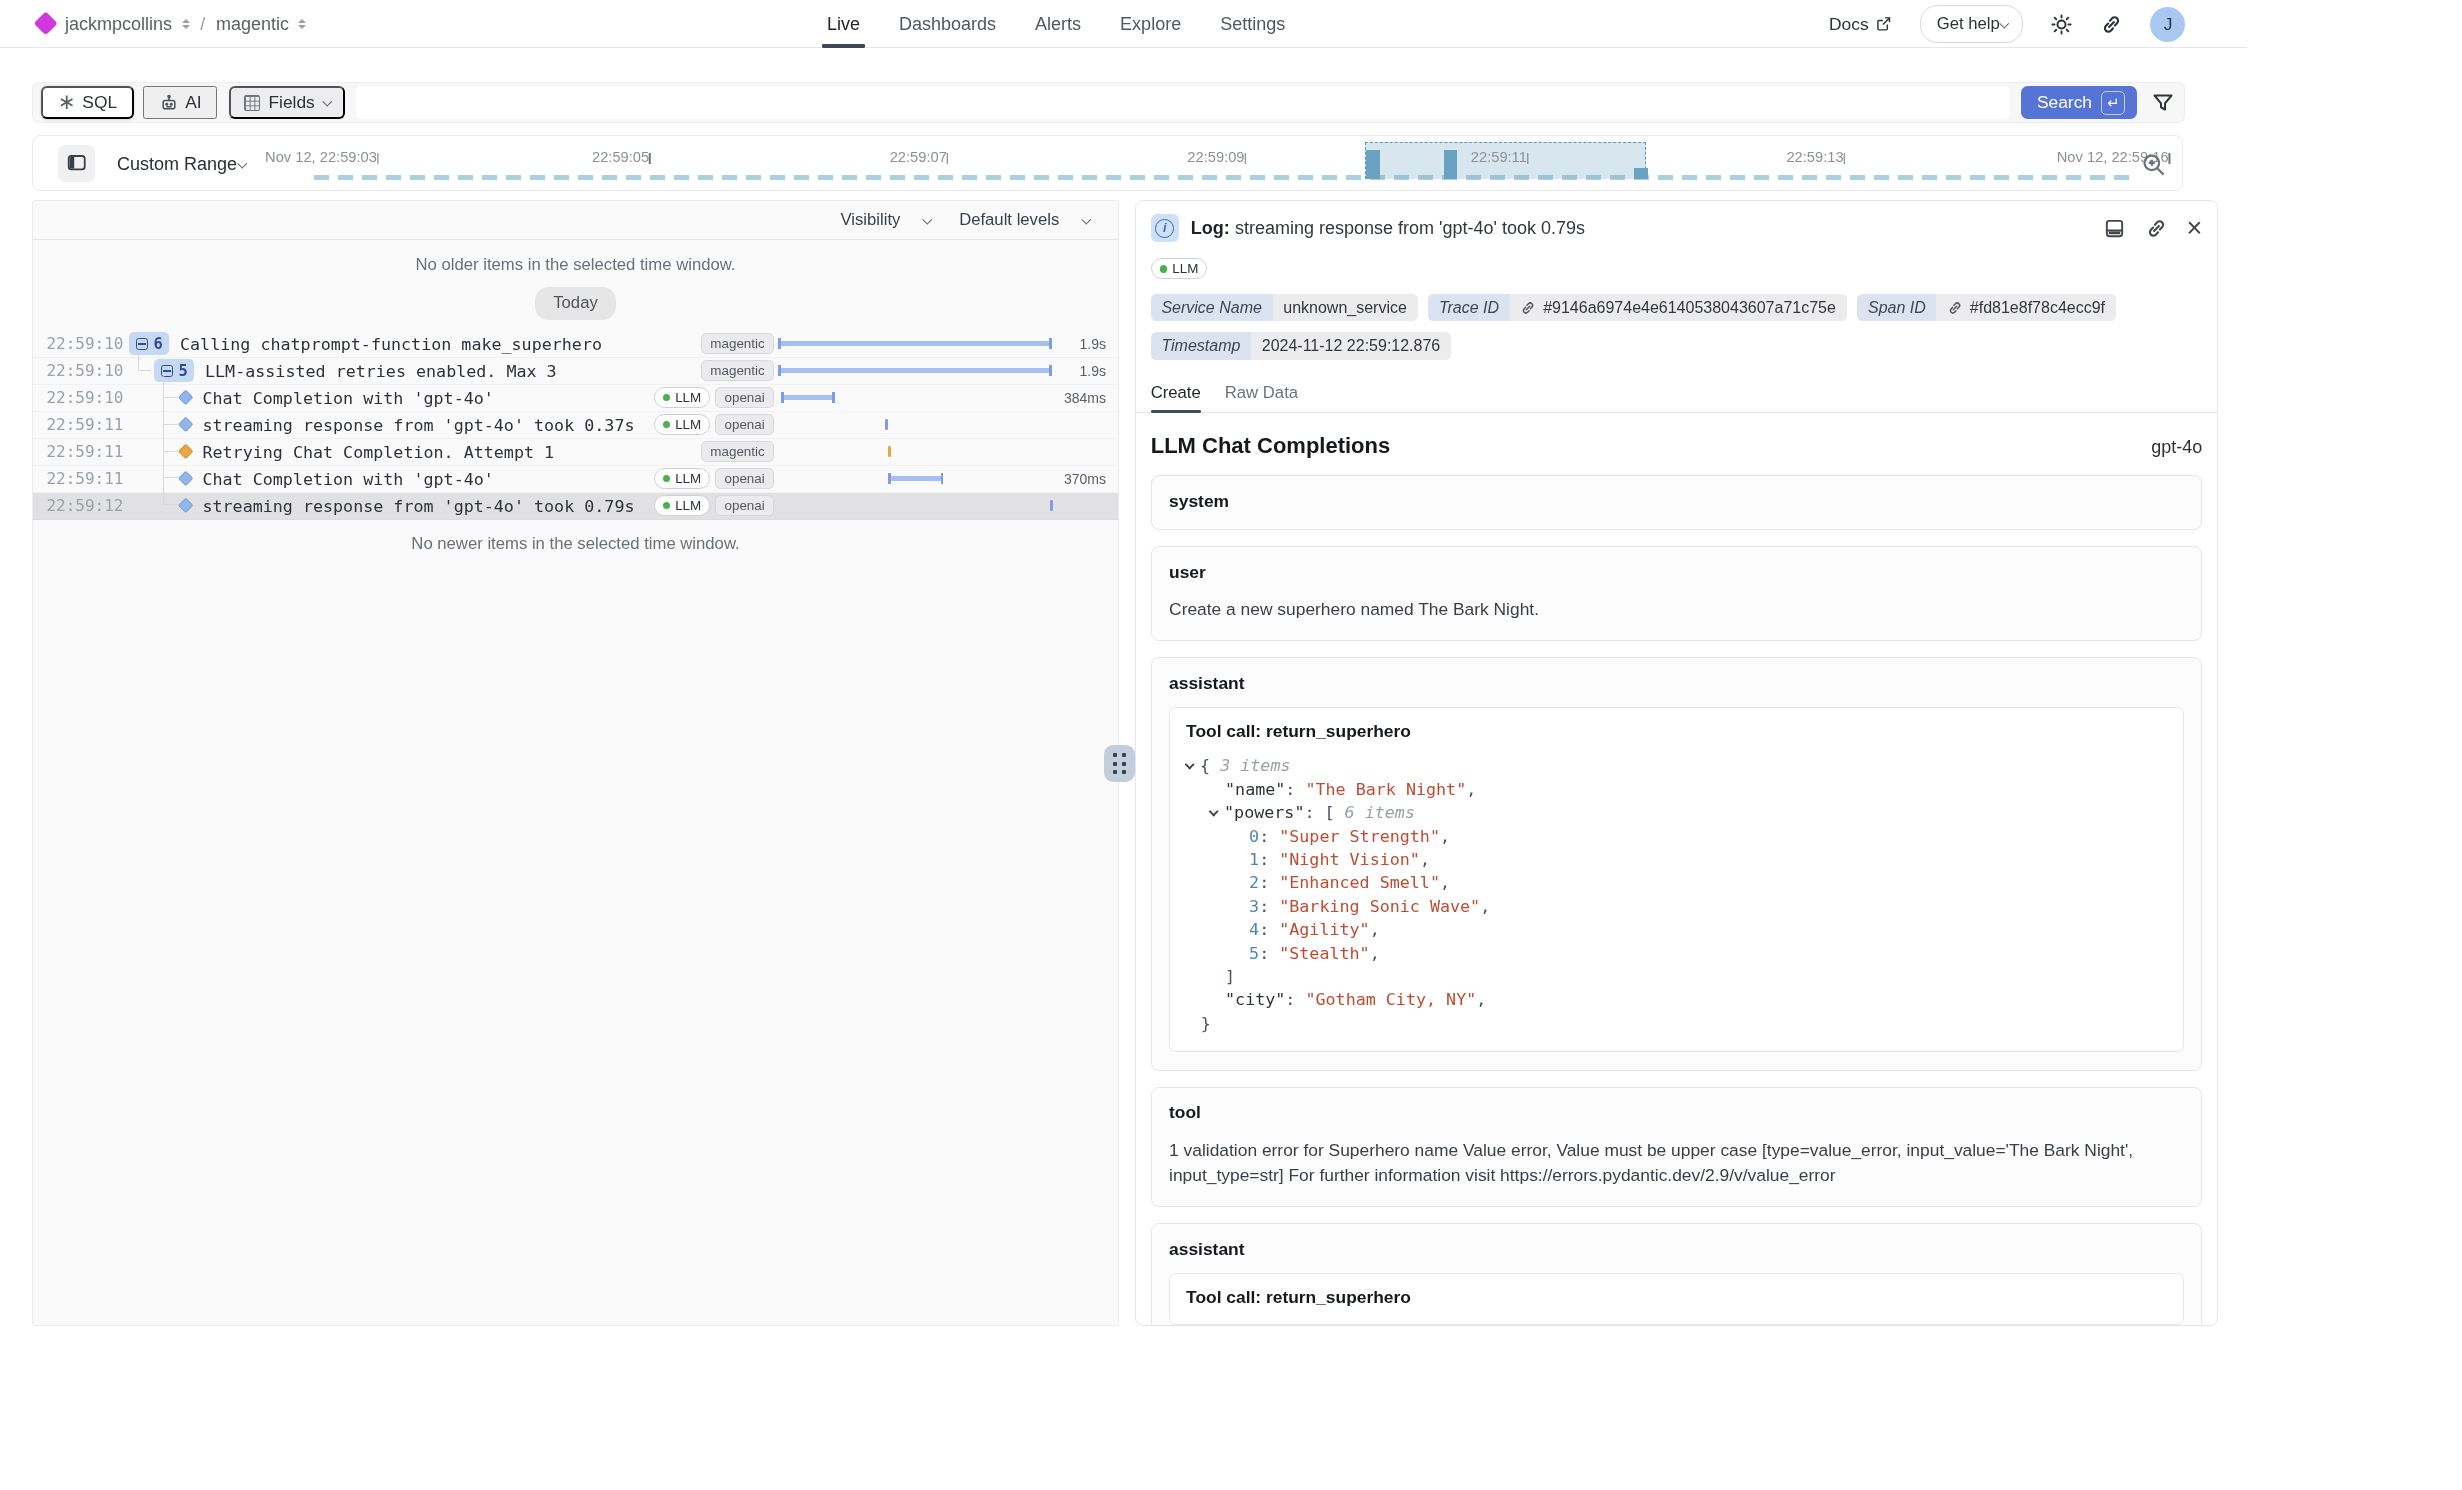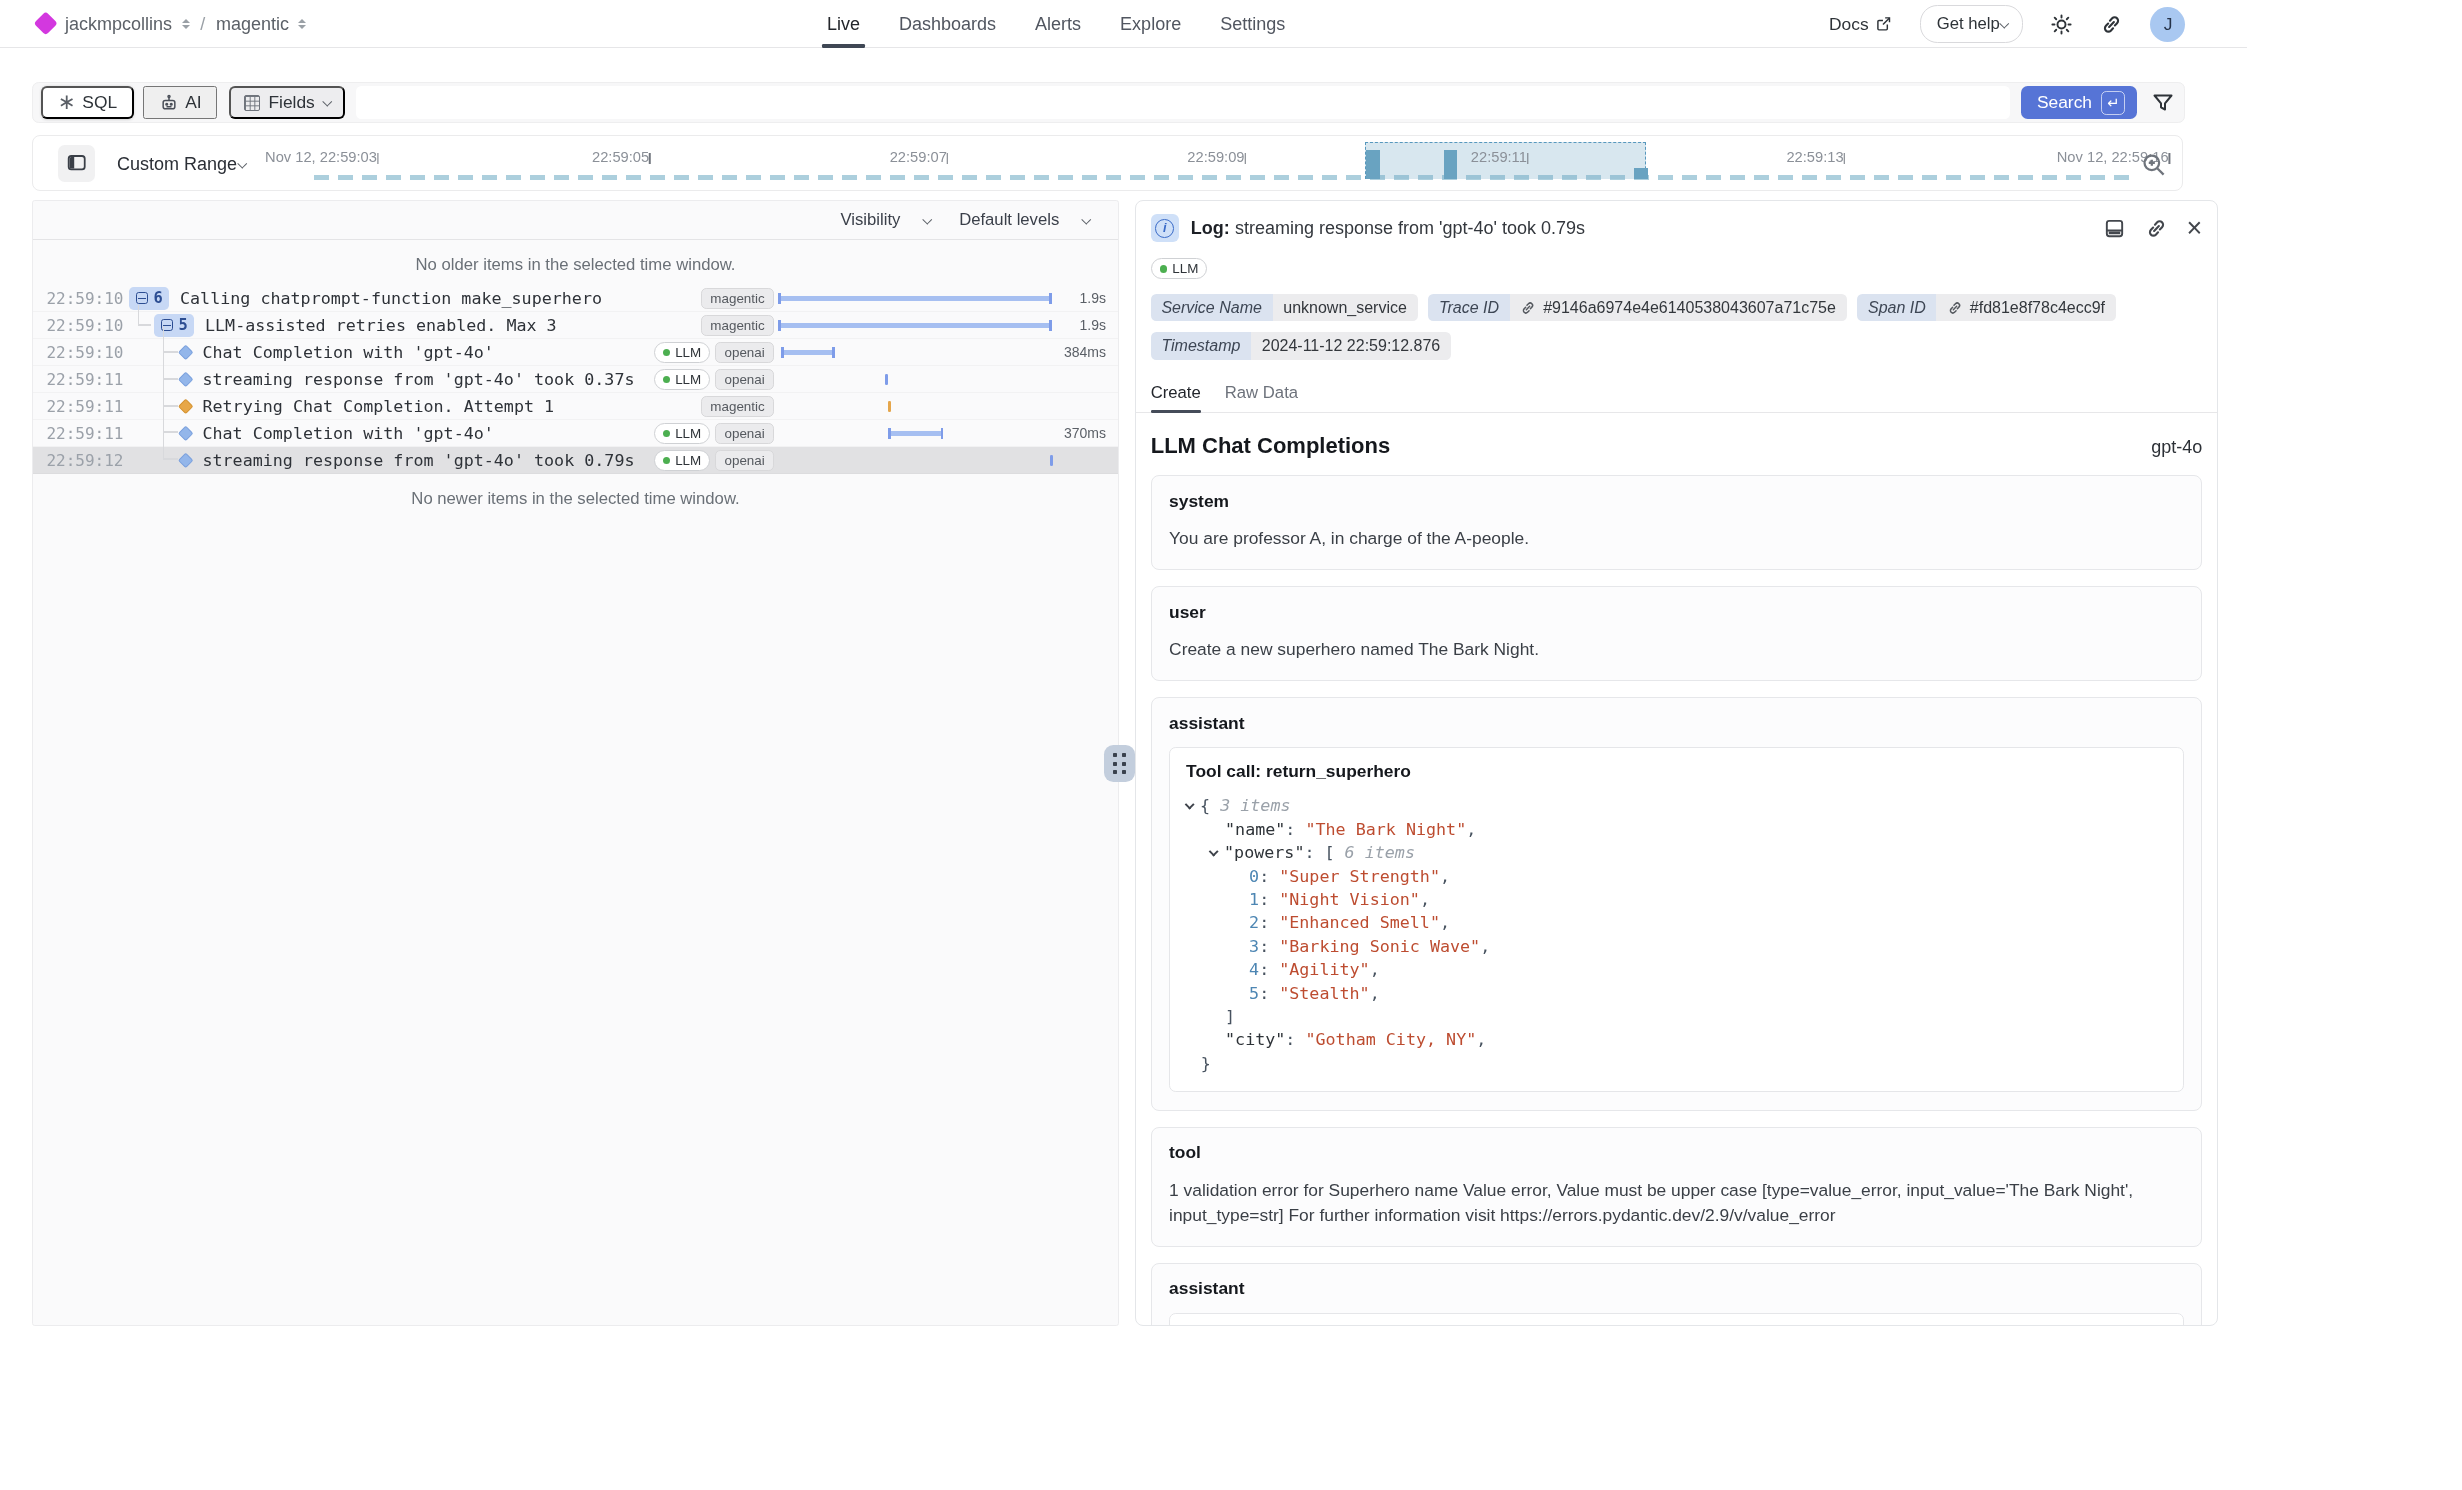--- a/index.html
+++ b/index.html
@@ -280,20 +280,23 @@
       <span class="lp-drop">
         <span>Visibility</span>
         <span class="chev"></span>
       </span>
       <span class="lp-drop">
         <span>Default levels</span>
         <span class="chev"></span>
       </span>
     </div>
     <div class="lp-note">No older items in the selected time window.</div>
+    <div class="todaywrap">
+        <button class="todaypill">Today</button>
+      </div>
     <div class="lrows">
         <div class="lrow">
           <span class="ltime">22:59:10</span>
           <span class="lbadge" style="margin-left: 8px;">
             <span class="bminus"></span>
             <span class="bnum">6</span>
           </span>
           <span class="ltext">Calling chatprompt-function make_superhero</span>
           <span class="ltags">
             <span class="tagpill">magentic</span>
@@ -492,21 +495,20 @@
     </div>
 
     <div class="sechead">
       <h2>LLM Chat Completions</h2>
       <span class="model">gpt-4o</span>
     </div>
 
     <div class="cards">
       <div class="mcard">
         <div class="mrole">system</div>
-        <div class="mtext">You are professor A, in charge of the A-people.</div>
       </div>
       <div class="mcard">
         <div class="mrole">user</div>
         <div class="mtext">Create a new superhero named The Bark Night.</div>
       </div>
       <div class="mcard">
         <div class="mrole">assistant</div>
         <div class="toolcall">
           <div class="tc-title">Tool call: return_superhero</div>
           <div class="json">

